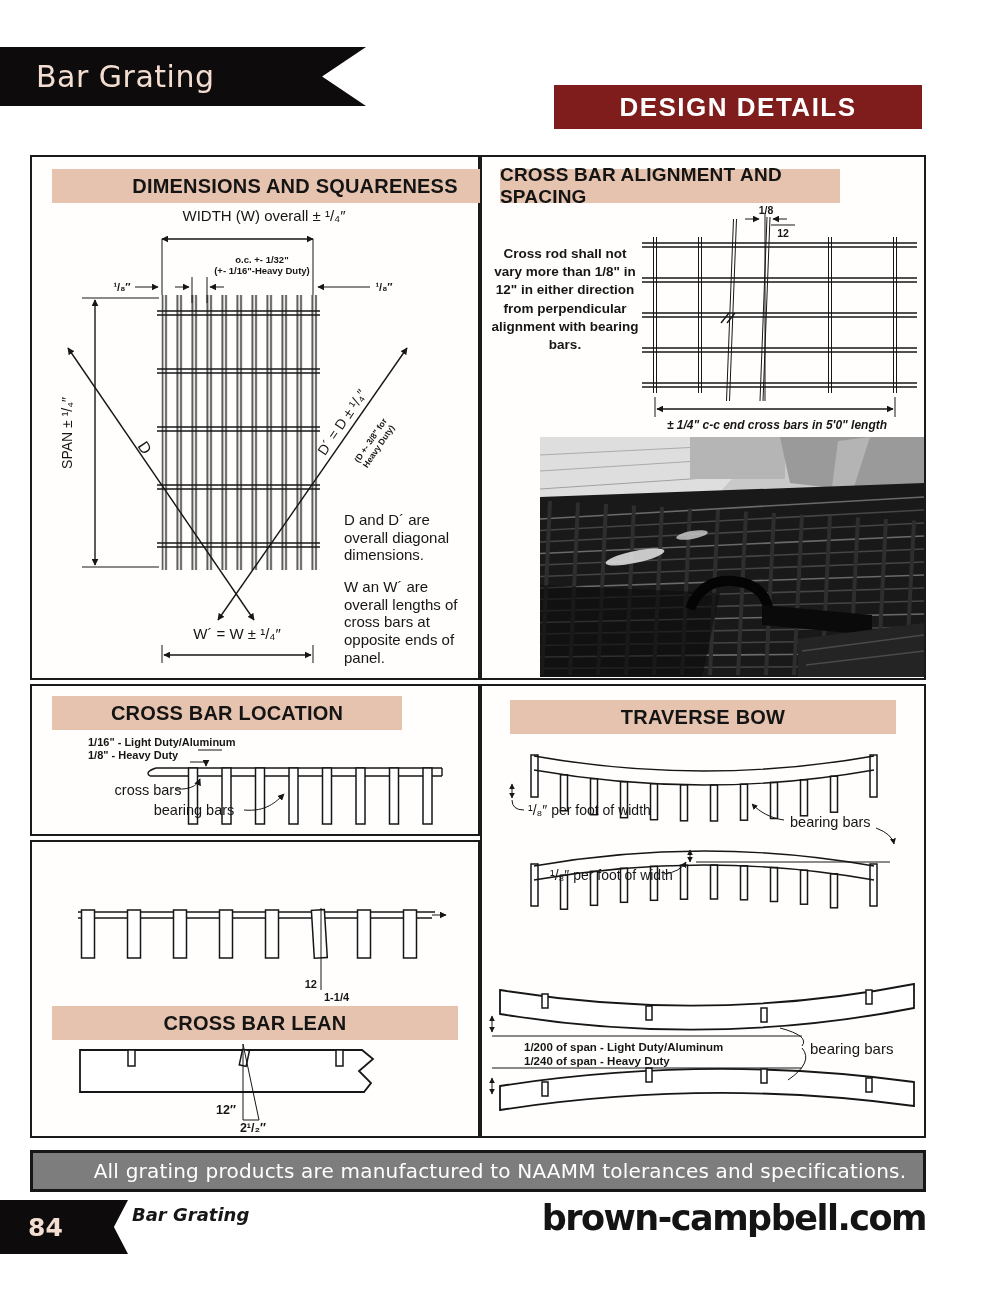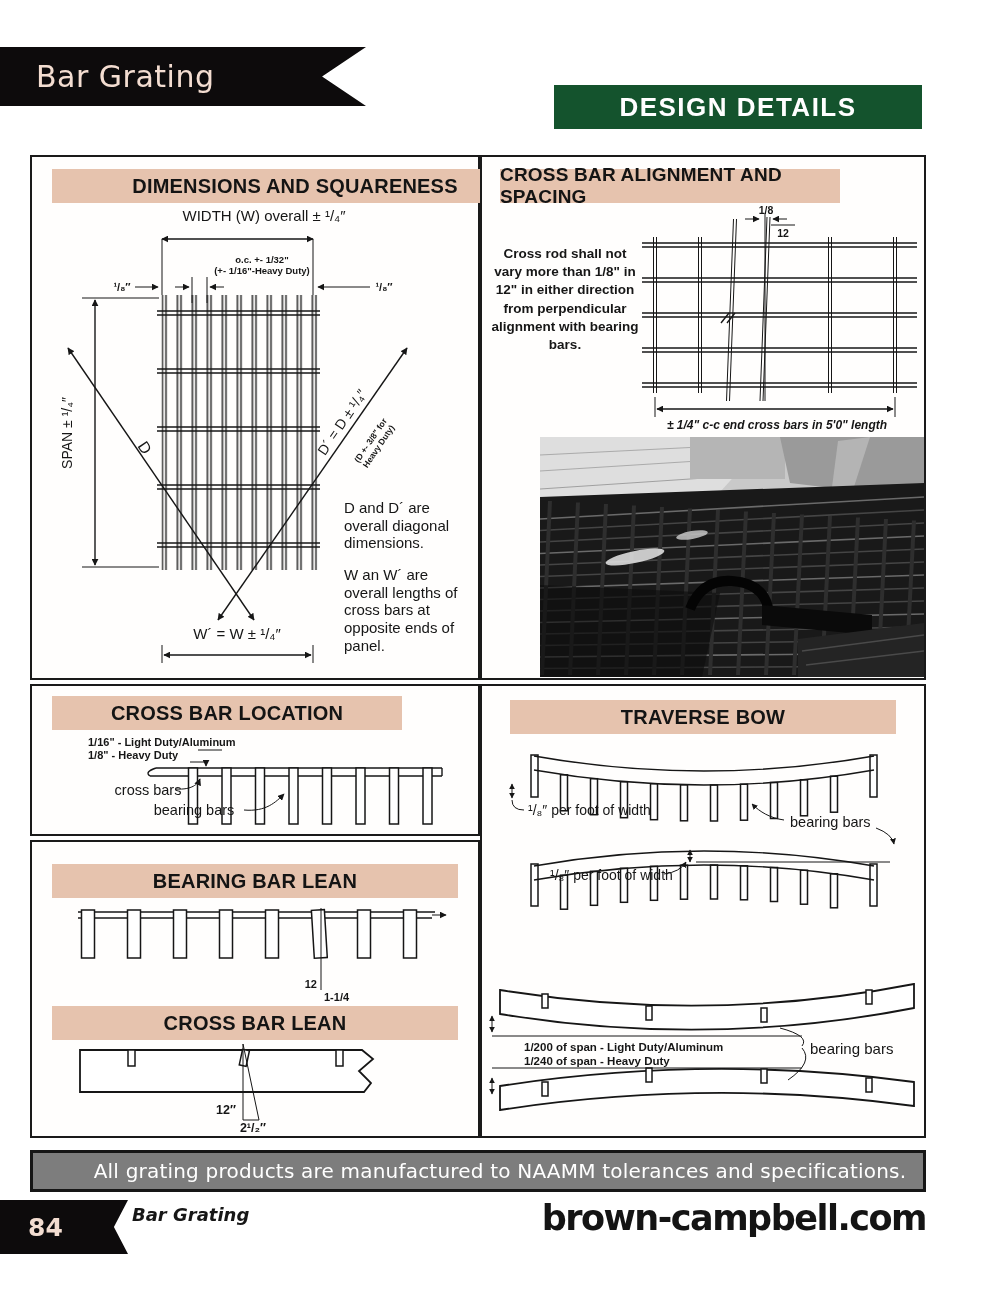--- a/index.html
+++ b/index.html
@@ -3,30 +3,30 @@
 <meta charset="utf-8">
 <style>
   html,body{margin:0;padding:0;background:#ffffff;}
   body{width:1000px;height:1298px;position:relative;font-family:"Liberation Sans",sans-serif;color:#161616;}
   .abs{position:absolute;}
   
   .ribbon{left:0;top:47px;width:366px;height:59px;background:#0d0b0c;
     clip-path:polygon(0 0,100% 0,88% 50%,100% 100%,0 100%);
     display:flex;align-items:center;}
   .ribbon span{margin-left:36px;font-family:"DejaVu Sans",sans-serif;font-size:30px;color:#f3ddd1;letter-spacing:.5px;}
-  .banner{left:554px;top:85px;width:368px;height:44px;background:#14532d;display:flex;align-items:center;justify-content:center;}
+  .banner{left:554px;top:85px;width:368px;height:44px;background:#7f1d1d;display:flex;align-items:center;justify-content:center;}
   .banner span{color:#ffffff;font-weight:bold;font-size:26px;letter-spacing:1.5px;}
   
   .panel{border:2px solid #1a1a1a;background:#fffefd;box-sizing:border-box;}
   .hdr{position:absolute;background:#e6c3ae;display:flex;align-items:center;justify-content:center;}
   .hdr span{font-weight:bold;font-size:20px;letter-spacing:.2px;color:#141414;}
   .hdr.small span{font-size:19px;}
   .note-col{position:absolute;font-weight:bold;font-size:13.5px;line-height:1.35;text-align:center;}
   .notes{position:absolute;font-size:15px;line-height:1.18;}
-  .notes p{margin:0 0 14px 0;}
+  .notes p{margin:12px 0 14px 0;}
   svg text{font-family:"Liberation Sans",sans-serif;fill:#161616;}
   .ln{stroke:#161616;stroke-width:1.4;fill:none;}
   .thin{stroke:#161616;stroke-width:1;fill:none;}
   .bar{fill:#ffffff;stroke:#161616;stroke-width:1.5;}
   .slab{fill:#ffffff;stroke:#161616;stroke-width:1.8;}
   .b{font-weight:bold;}
   .i{font-style:italic;}
   
   .naamm{left:30px;top:1150px;width:896px;height:42px;background:#7d7d7d;border:3px solid #161616;box-sizing:border-box;
     display:flex;align-items:center;justify-content:center;padding-left:44px;}
@@ -244,23 +244,20 @@
     <rect class="bar" x="351.5" y="34" width="9" height="56"></rect>
     <rect class="bar" x="385" y="34" width="9" height="56"></rect>
     <text x="110" y="61" font-size="14.5" text-anchor="middle">cross bars</text>
     <path class="thin" d="M138,55 C154,56 160,50 162,45" marker-end="url(#aB)"></path>
     <text x="156" y="81" font-size="14.5" text-anchor="middle">bearing bars</text>
     <path class="thin" d="M206,76 C228,78 238,68 246,60" marker-end="url(#aB)"></path>
   </svg>
 </div>
 
 <div class="abs panel" style="left:30px;top:840px;width:450px;height:298px;">
-  <div class="hdr" style="left:20px;top:22px;width:406px;height:34px;">
-    <span>BEARING BAR LEAN</span>
-  </div>
   <svg class="abs" style="left:18px;top:62px;" width="410" height="100" viewBox="0 0 410 100">
     <defs>
       <marker id="aC1" viewBox="0 0 10 10" refX="9" refY="5" markerWidth="7" markerHeight="7" orient="auto-start-reverse" markerUnits="userSpaceOnUse">
           <path d="M0,0L10,5L0,10z" fill="#161616"></path>
         </marker>
     </defs>
     <line class="ln" x1="28" y1="8" x2="385" y2="8"></line>
     <line class="ln" x1="28" y1="14" x2="382" y2="14"></line>
     <line class="thin" x1="382" y1="11" x2="396" y2="11" marker-end="url(#aC1)"></line>
     <rect class="bar" x="31.5" y="6" width="13" height="48"></rect>

